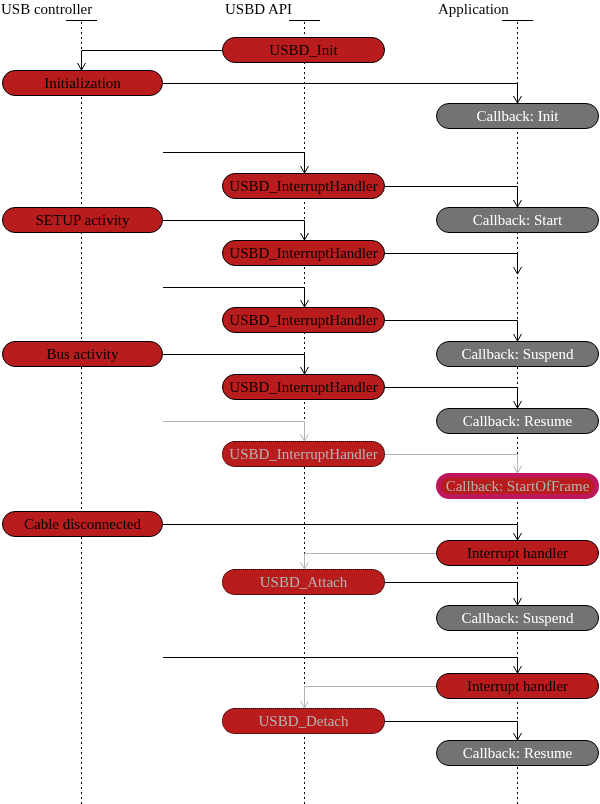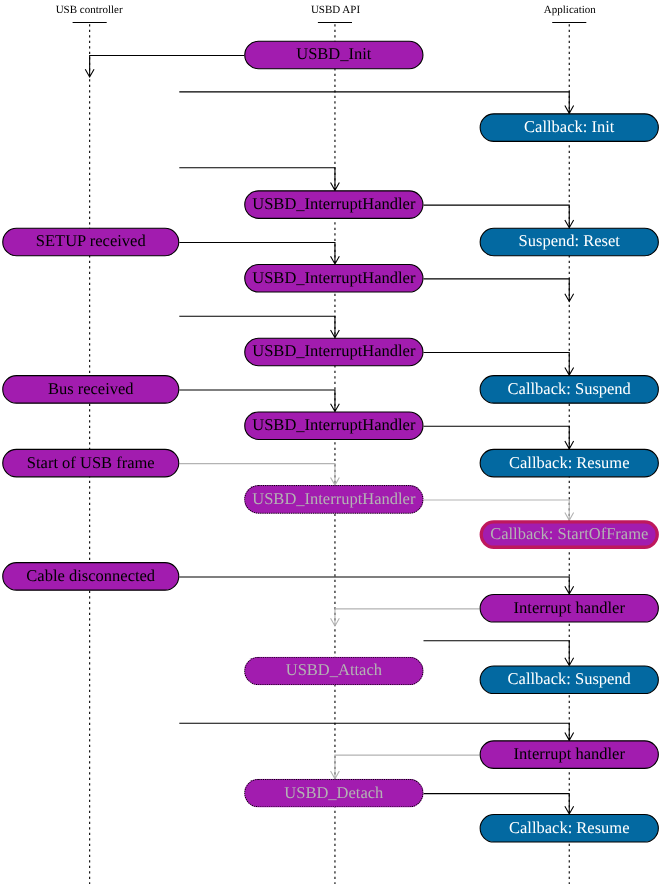--- a/index.html
+++ b/index.html
@@ -15,45 +15,45 @@
   #wires {
     position: absolute;
     left: 0; top: 0;
     width: 600px; height: 804px;
   }
   .col-header {
     position: absolute;
     top: 1px;
     height: 17px;
     width: 160px;
-    text-align: center;
-    font-size: 10px;
+    text-align: left;
+    font-size: 15px;
     line-height: 17px;
     white-space: nowrap;
   }
   .node {
     position: absolute;
     box-sizing: border-box;
     height: 26px;
     border-radius: 13px;
     display: flex;
     align-items: center;
     justify-content: center;
     font-size: 15px;
     line-height: 24px;
     white-space: nowrap;
-    background: #a21caf;
+    background: #b91c1c;
   }
   .col-left  { left: 2px;   width: 161px; }
   .col-mid   { left: 222px; width: 163px; }
   .col-right { left: 436px; width: 163px; }
   .solid { border: 1px solid #000000; color: #000000; }
-  .black { border: 1px solid #000000; background: #0369a1; color: #ffffff; }
+  .black { border: 1px solid #000000; background: #737373; color: #ffffff; }
   .ghost-dotted { border: 1px dotted #000000; color: #b3b3b3; }
-  .ghost-solid  { border: 3px solid #be185d; color: #b3b3b3; }
+  .ghost-solid  { border: 5px solid #be185d; color: #b3b3b3; }
 </style>
 </head>
 <body>
 
 <div id="canvas">
 
   <svg id="wires" viewBox="0 0 600 804" xmlns="http://www.w3.org/2000/svg">
 
     <g stroke="#000000" stroke-width="1" fill="none" stroke-dasharray="2 3">
       <path d="M81.5 22 V804"></path>
@@ -90,41 +90,41 @@
       <path d="M436 553.5 H304.5 V569 M300.5 562 L304.5 569 L308.5 562"></path>
       <path d="M436 686.5 H304.5 V708 M300.5 701 L304.5 708 L308.5 701"></path>
     </g>
   </svg>
 
   <div class="col-header" style="left:1px">USB controller</div>
   <div class="col-header" style="left:438px">Application</div>
   <div class="col-header" style="left:225px">USBD API</div>
 
   <div class="node col-mid solid" style="top:37px">USBD_Init</div>
+  <div class="node col-left solid" style="top:70px">Initialization</div>
   <div class="node col-right black" style="top:103px">Callback: Init</div>
 
   <div class="node col-mid solid" style="top:173px">USBD_InterruptHandler</div>
-  <div class="node col-left solid" style="top:207px">SETUP received</div>
-  <div class="node col-right black" style="top:207px">Suspend: Reset</div>
+  <div class="node col-left solid" style="top:207px">SETUP activity</div>
+  <div class="node col-right black" style="top:207px">Callback: Start</div>
 
   <div class="node col-mid solid" style="top:240px">USBD_InterruptHandler</div>
 
   <div class="node col-mid solid" style="top:307px">USBD_InterruptHandler</div>
-  <div class="node col-left solid" style="top:341px">Bus received</div>
+  <div class="node col-left solid" style="top:341px">Bus activity</div>
   <div class="node col-right black" style="top:341px">Callback: Suspend</div>
 
   <div class="node col-mid solid" style="top:374px">USBD_InterruptHandler</div>
-  <div class="node col-left solid" style="top:408px">Start of USB frame</div>
   <div class="node col-right black" style="top:408px">Callback: Resume</div>
 
   <div class="node col-mid ghost-dotted" style="top:441px">USBD_InterruptHandler</div>
   <div class="node col-right ghost-solid" style="top:473px">Callback: StartOfFrame</div>
 
   <div class="node col-left solid" style="top:511px">Cable disconnected</div>
   <div class="node col-right solid" style="top:540px">Interrupt handler</div>
-  <div class="node col-mid ghost-dotted" style="top:597px">USBD_Attach</div>
+  <div class="node col-mid ghost-dotted" style="top:569px">USBD_Attach</div>
   <div class="node col-right black" style="top:605px">Callback: Suspend</div>
 
   <div class="node col-right solid" style="top:673px">Interrupt handler</div>
   <div class="node col-mid ghost-dotted" style="top:708px">USBD_Detach</div>
   <div class="node col-right black" style="top:740px">Callback: Resume</div>
 
 </div>
 
 </body></html>

